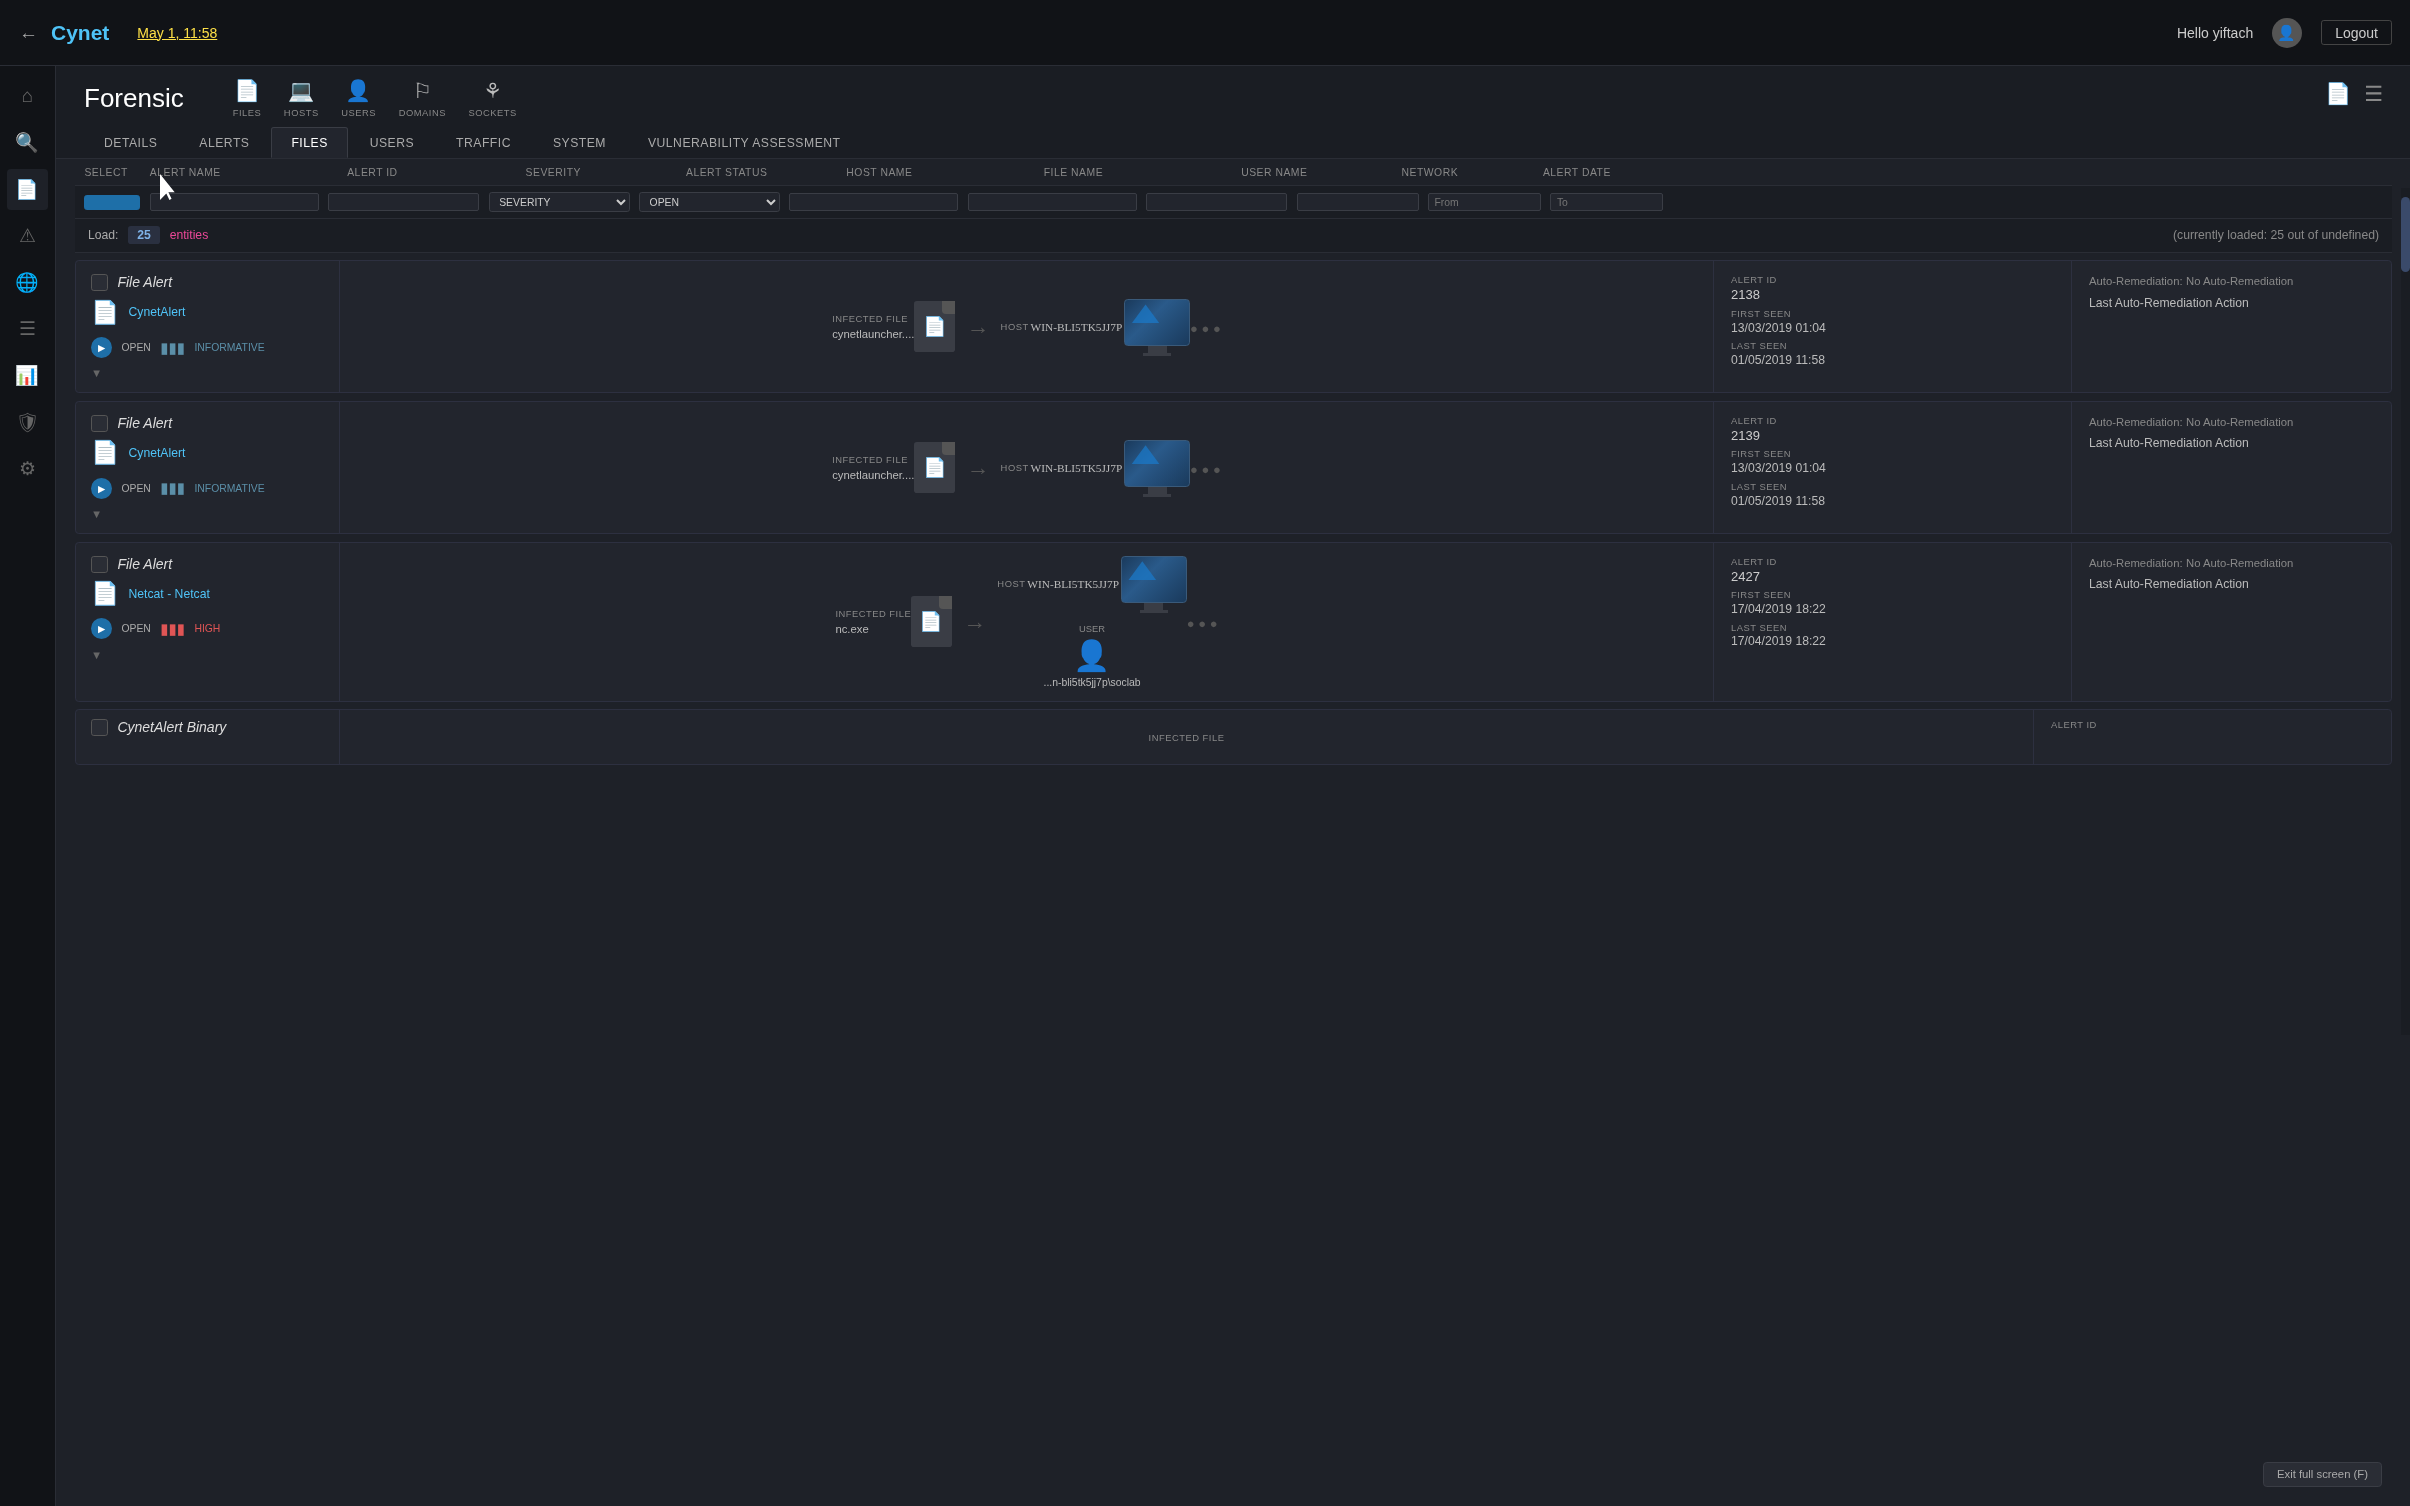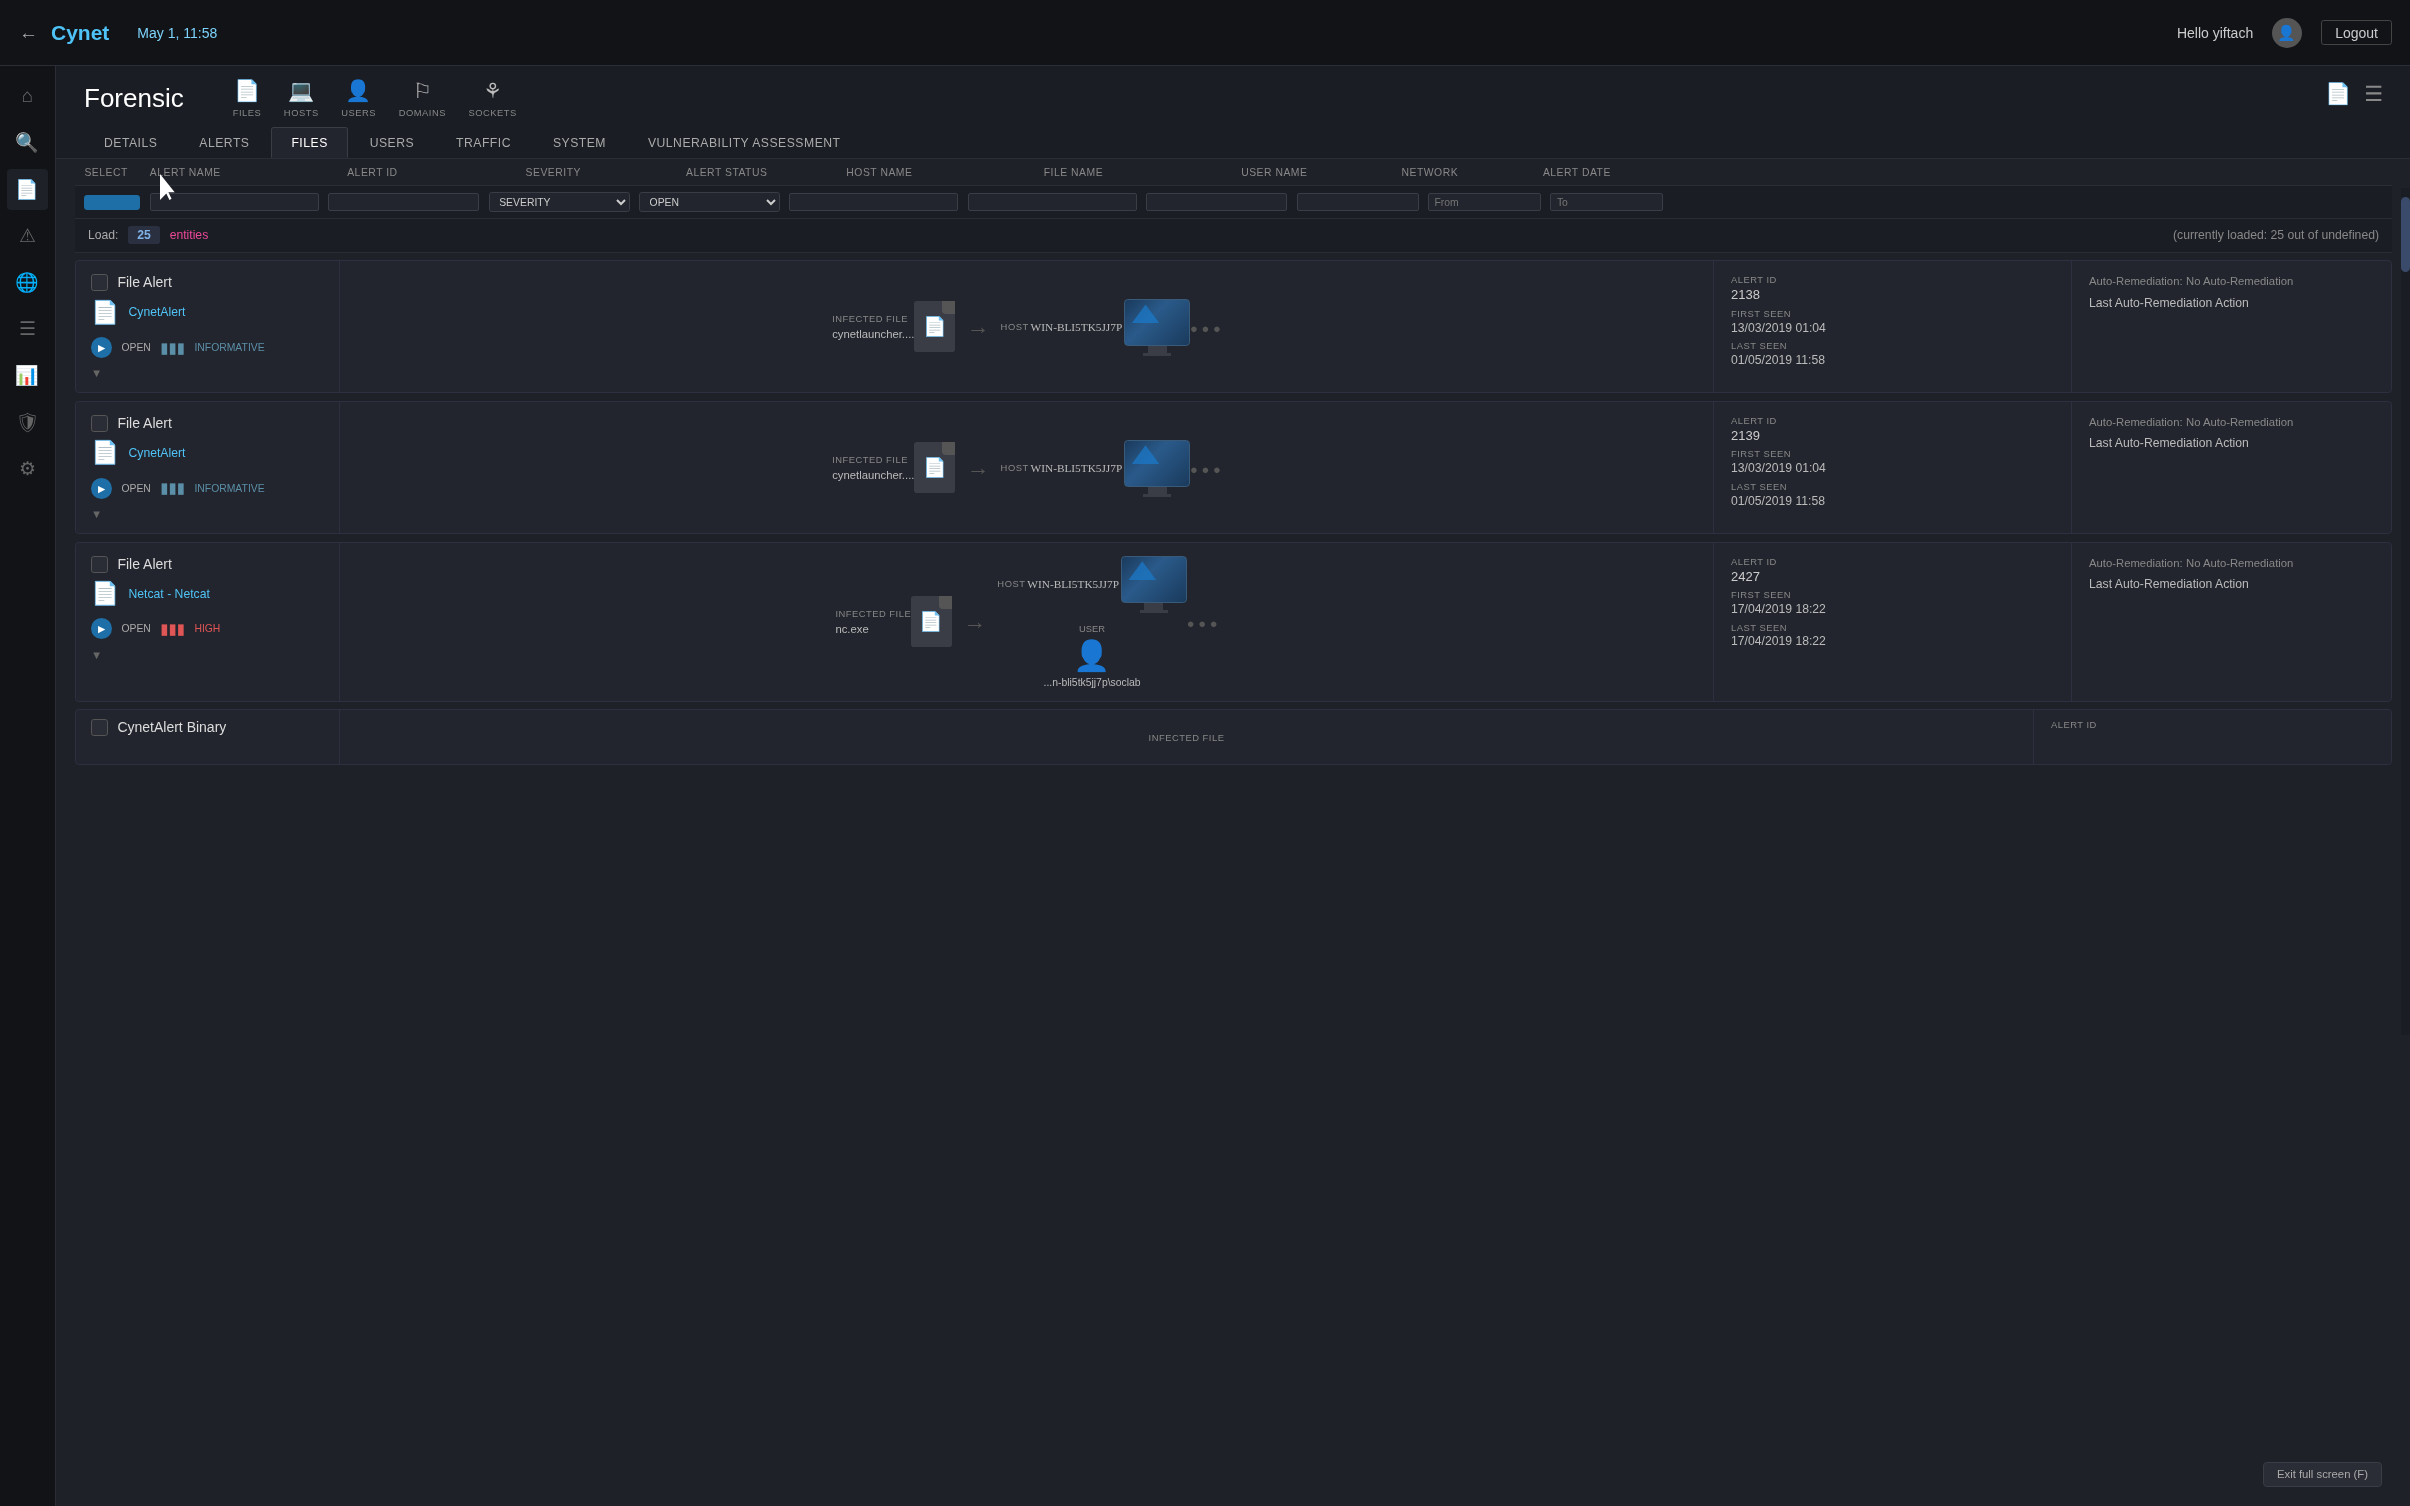--- a/index.html
+++ b/index.html
@@ -28,22 +28,23 @@
       margin-right: 13px;
       cursor: pointer;
     }
     .logo {
       color: #4fc3f7;
       font-size: 21px;
       font-weight: bold;
       margin-right: 28px;
     }
     .datetime {
-      color: #7dd3fc;
+      color: #fde047;
       font-size: 14px;
+      text-decoration: underline;
     }
     .top-right {
       margin-left: auto;
       display: flex;
       align-items: center;
       gap: 19px;
     }
     .hello-user {
       color: #ccc;
       font-size: 14px;
@@ -295,20 +296,21 @@
       width: 17px; height: 17px;
       background: #2a2d35;
       border: 0.9px solid #555;
       border-radius: 2.8px;
       flex-shrink: 0;
     }
     .alert-title {
       color: #ddd;
       font-size: 14px;
       font-weight: 500;
+      font-style: italic;
     }
     .alert-name-link {
       color: #4fc3f7;
       font-size: 12.2px;
       cursor: pointer;
     }
     .alert-badges {
       display: flex;
       gap: 9.4px;
       align-items: center;

